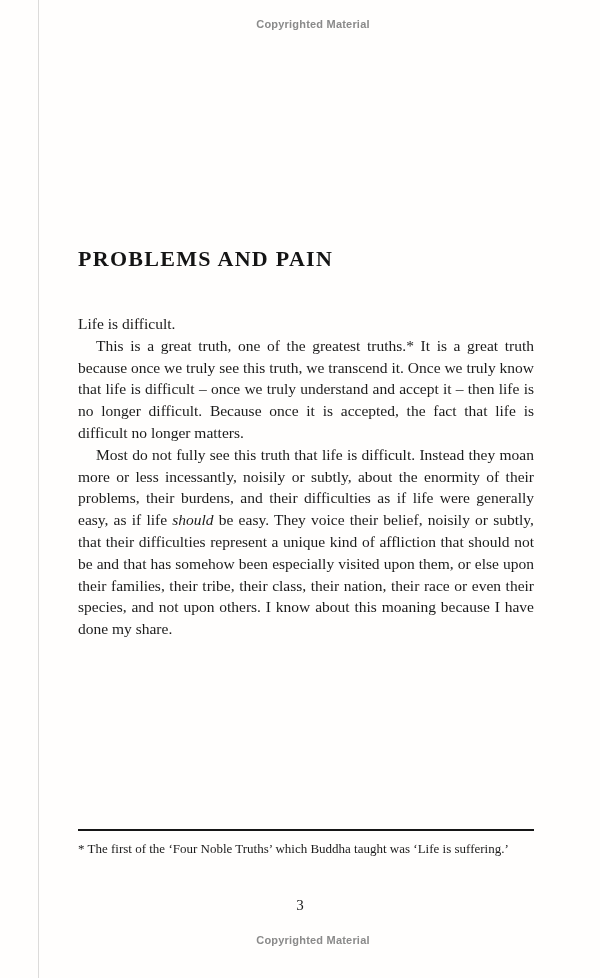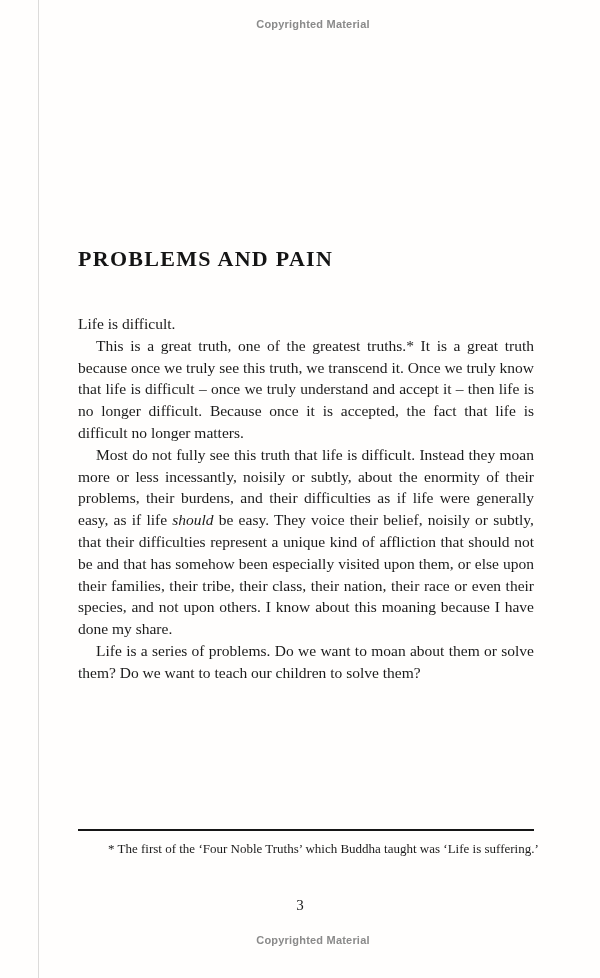--- a/index.html
+++ b/index.html
@@ -72,21 +72,20 @@
   }
   .footnote {
     position: absolute;
     left: 78px;
     top: 839px;
     width: 456px;
     font-size: 13px;
     line-height: 19px;
     text-align: left;
     color: #1b1b1b;
-    margin-left: 30px;
   }
   .page-number {
     position: absolute;
     left: 0;
     top: 897px;
     width: 100%;
     text-align: center;
     font-size: 15px;
     color: #1b1b1b;
   }
@@ -99,21 +98,20 @@
   <div class="scan-edge"></div>
 
   <div class="copyright top">Copyrighted Material</div>
 
   <div class="chapter-title">PROBLEMS AND PAIN</div>
 
   <div class="body-text">
       <p class=""><span>Life is difficult.</span></p>
       <p class="indent"><span>This is a great truth, one of the greatest truths.* It is a great truth because once we truly see this truth, we transcend it. Once we truly know that life is difficult – once we truly understand and accept it – then life is no longer difficult. Because once it is accepted, the fact that life is difficult no longer matters.</span></p>
       <p class="indent"><span>Most do not fully see this truth that life is difficult. Instead they moan more or less incessantly, noisily or subtly, about the enormity of their problems, their burdens, and their difficulties as if life were generally easy, as if life </span><em>should</em><span> be easy. They voice their belief, noisily or subtly, that their difficulties represent a unique kind of affliction that should not be and that has somehow been especially visited upon them, or else upon their families, their tribe, their class, their nation, their race or even their species, and not upon others. I know about this moaning because I have done my share.</span></p>
-      <p class="indent"><span>Life is a series of problems. Do we want to moan about them or solve them? Do we want to teach our children to solve them?</span></p>
     </div>
 
   <div class="footnote-rule"></div>
 
   <div class="footnote">* The first of the ‘Four Noble Truths’ which Buddha taught was ‘Life is suffering.’</div>
 
   <div class="page-number">3</div>
 
   <div class="copyright bottom">Copyrighted Material</div>
 

